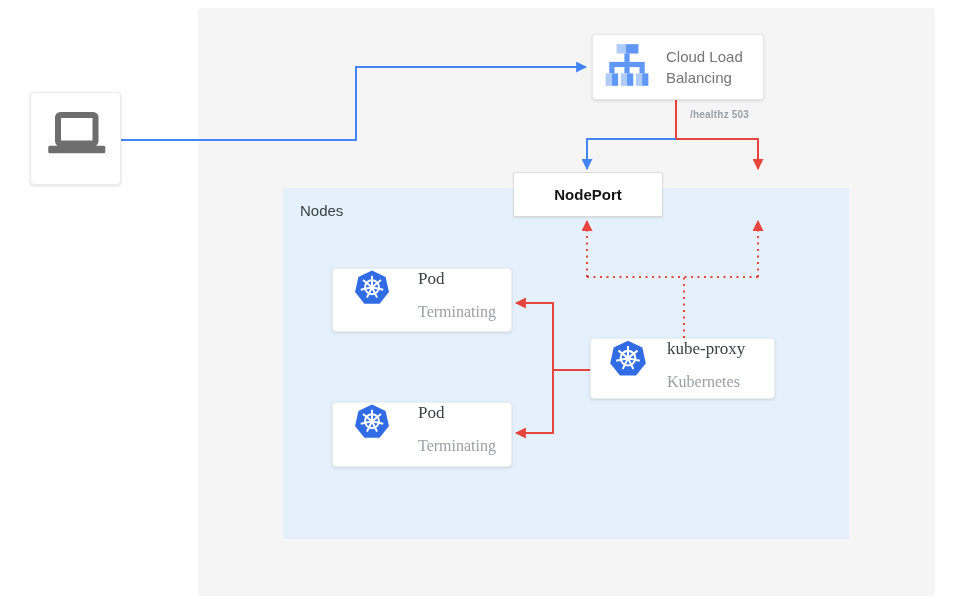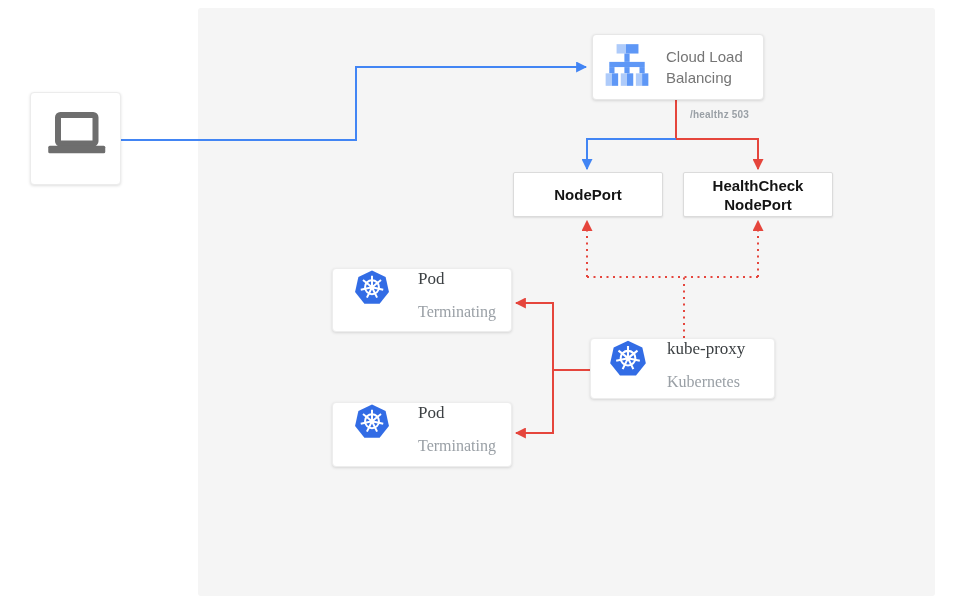--- a/index.html
+++ b/index.html
@@ -48,20 +48,23 @@
   .res-title{font-size:17px;color:var(--title-dark);}
   .res-sub{font-size:16px;color:var(--sub-gray);margin-top:14px;}
 </style>
 </head>
 <body>
 
 <div class="canvas">
 
   <div class="outer-panel"></div>
 
+  <div class="nodes-panel">
+    <div class="nodes-label">Nodes</div>
+  </div>
 
   <svg class="lines" viewBox="0 0 953 612">
     <defs>
       <marker id="ab" viewBox="0 0 10 10" refX="9" refY="5" markerWidth="5.5" markerHeight="5.5" orient="auto">
         <path class="marker-blue" d="M0,0 L10,5 L0,10 Z"></path>
       </marker>
       <marker id="ar" viewBox="0 0 10 10" refX="9" refY="5" markerWidth="5.5" markerHeight="5.5" orient="auto">
         <path class="marker-red" d="M0,0 L10,5 L0,10 Z"></path>
       </marker>
     </defs>
@@ -111,23 +114,20 @@
     </span>
     <span class="clb-label">Cloud Load Balancing</span>
   </div>
 
   <div class="healthz">/healthz 503</div>
 
   <div class="node port-box nodeport-box">
     <span>NodePort</span>
   </div>
 
-  <div class="node port-box hc-box">
-    <span>HealthCheck NodePort</span>
-  </div>
 
   <svg width="0" height="0" style="position:absolute">
     <defs>
       <g id="k8s-logo">
         <polygon points="12,1 20.6,5.1 22.7,14.5 16.8,21.9 7.2,21.9 1.3,14.5 3.4,5.1" fill="var(--k8s-blue)"></polygon>
         <g stroke="#fff" stroke-width="1.25" fill="none">
           <circle cx="12" cy="11.5" r="4.4"></circle>
           <line x1="12" y1="11.5" x2="12" y2="4.2"></line>
           <line x1="12" y1="11.5" x2="17.7" y2="7.0"></line>
           <line x1="12" y1="11.5" x2="19.1" y2="13.1"></line>

